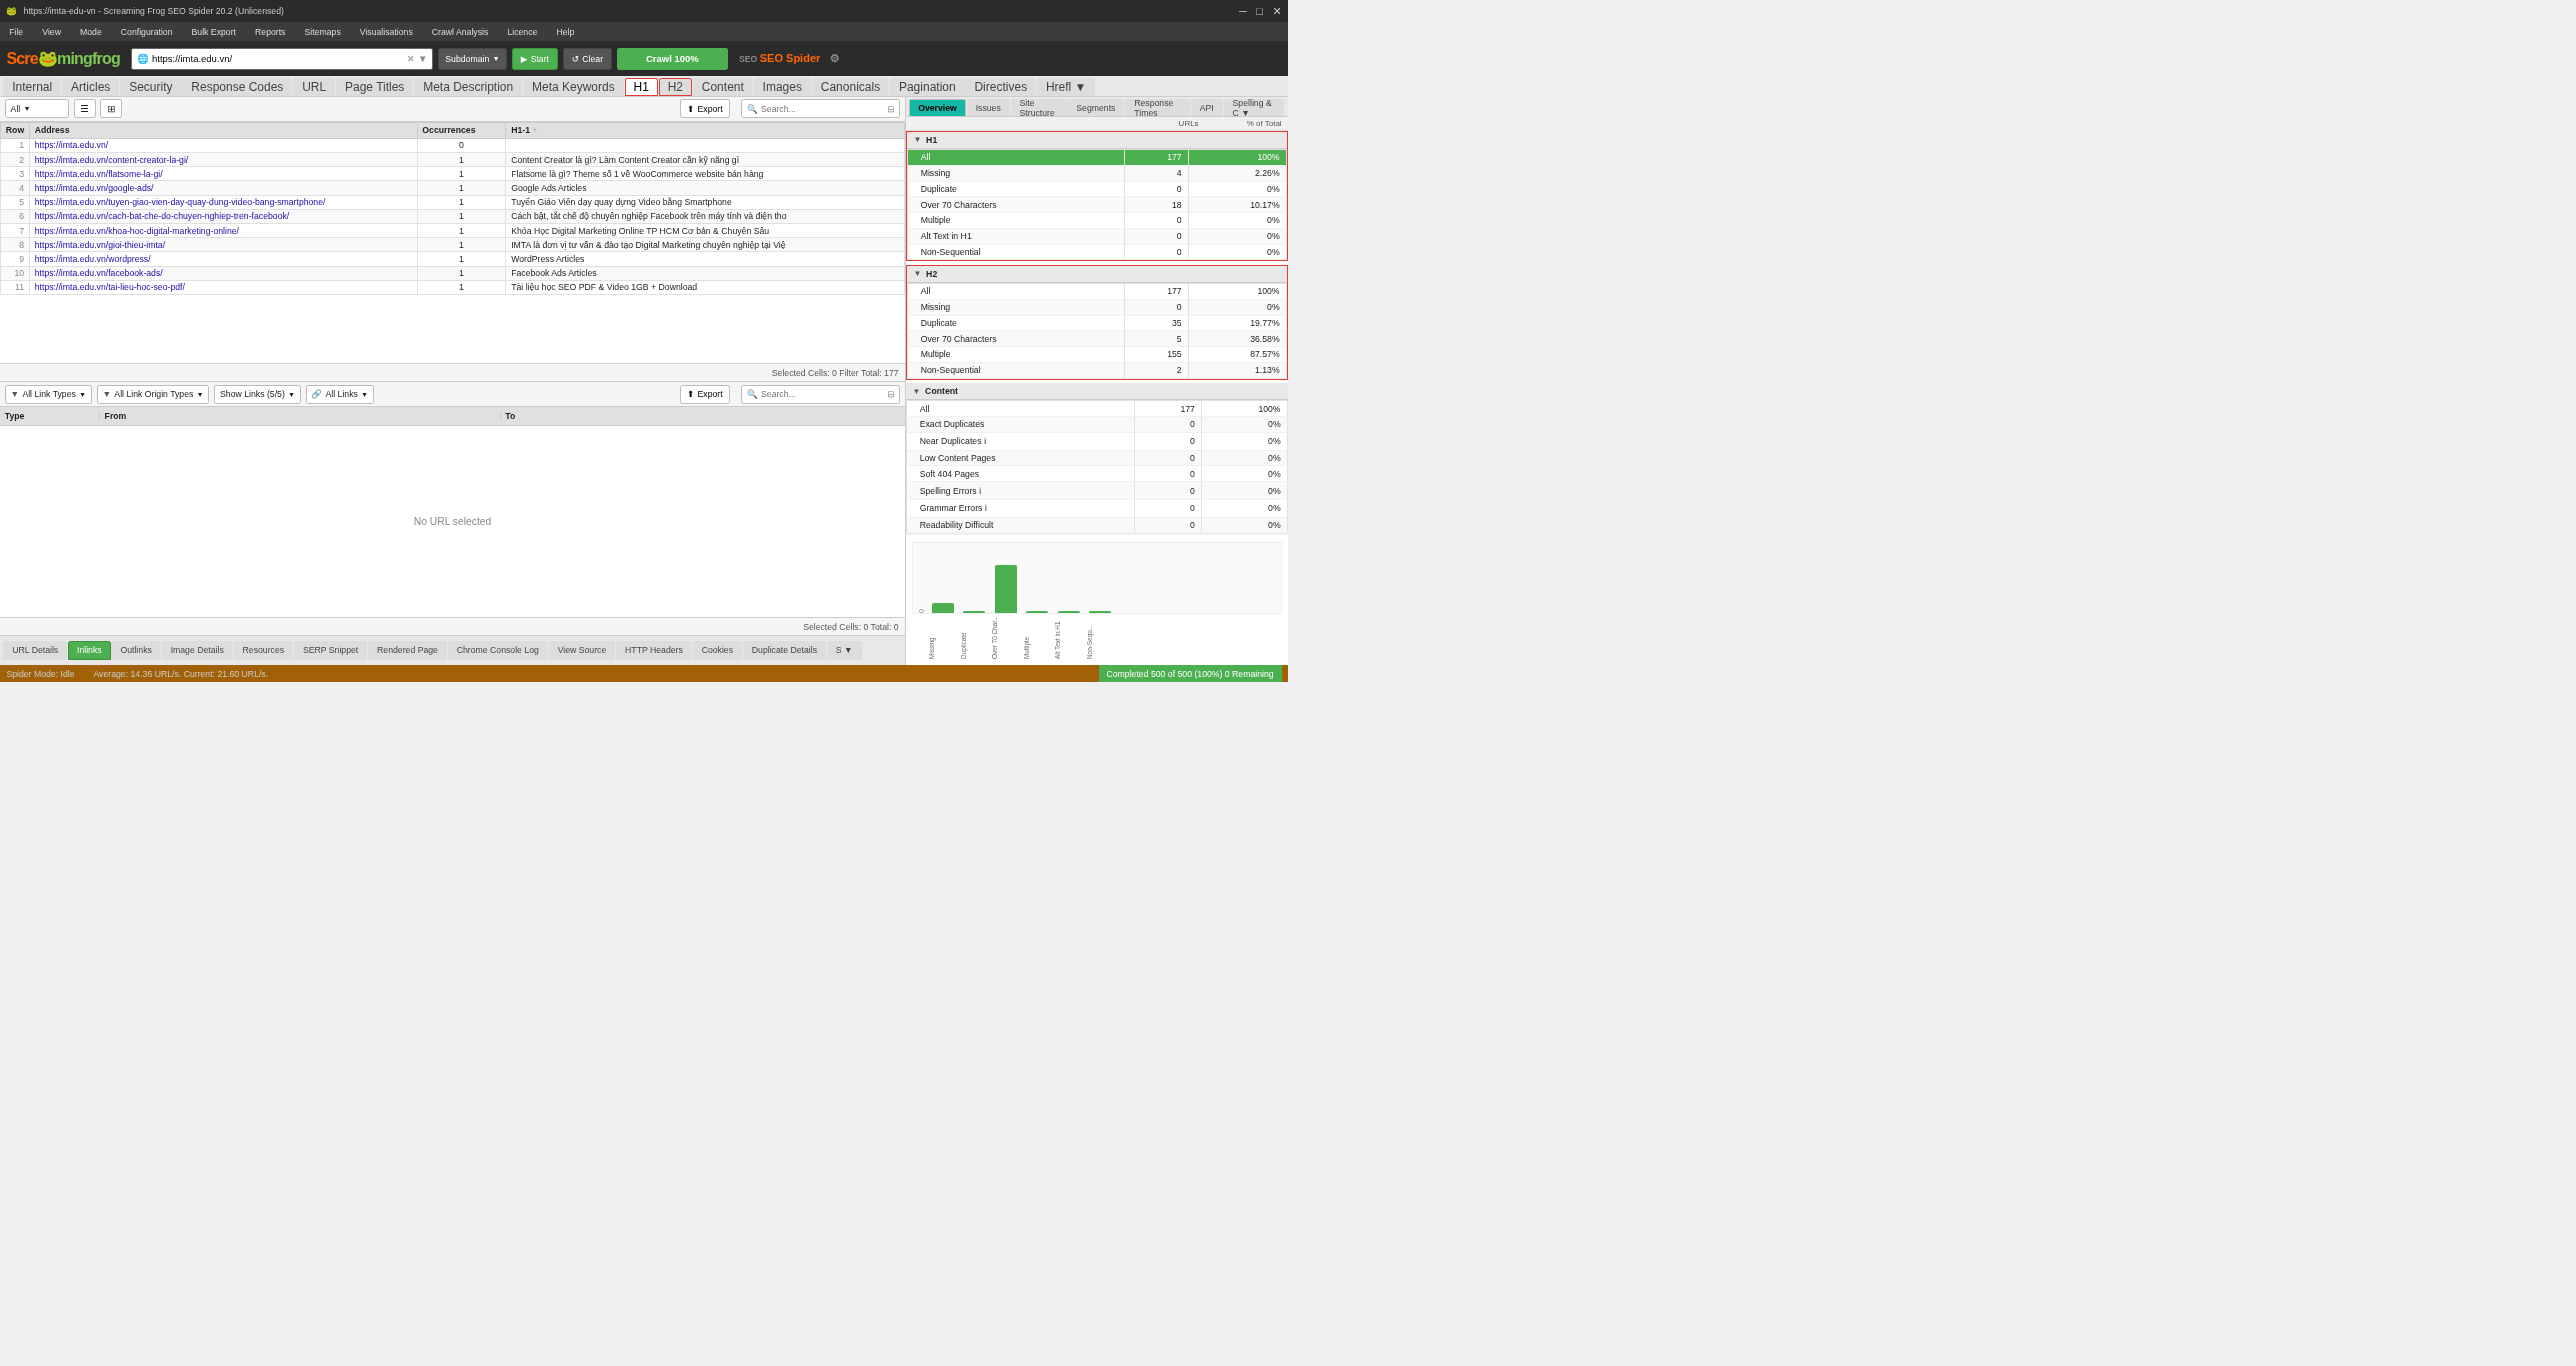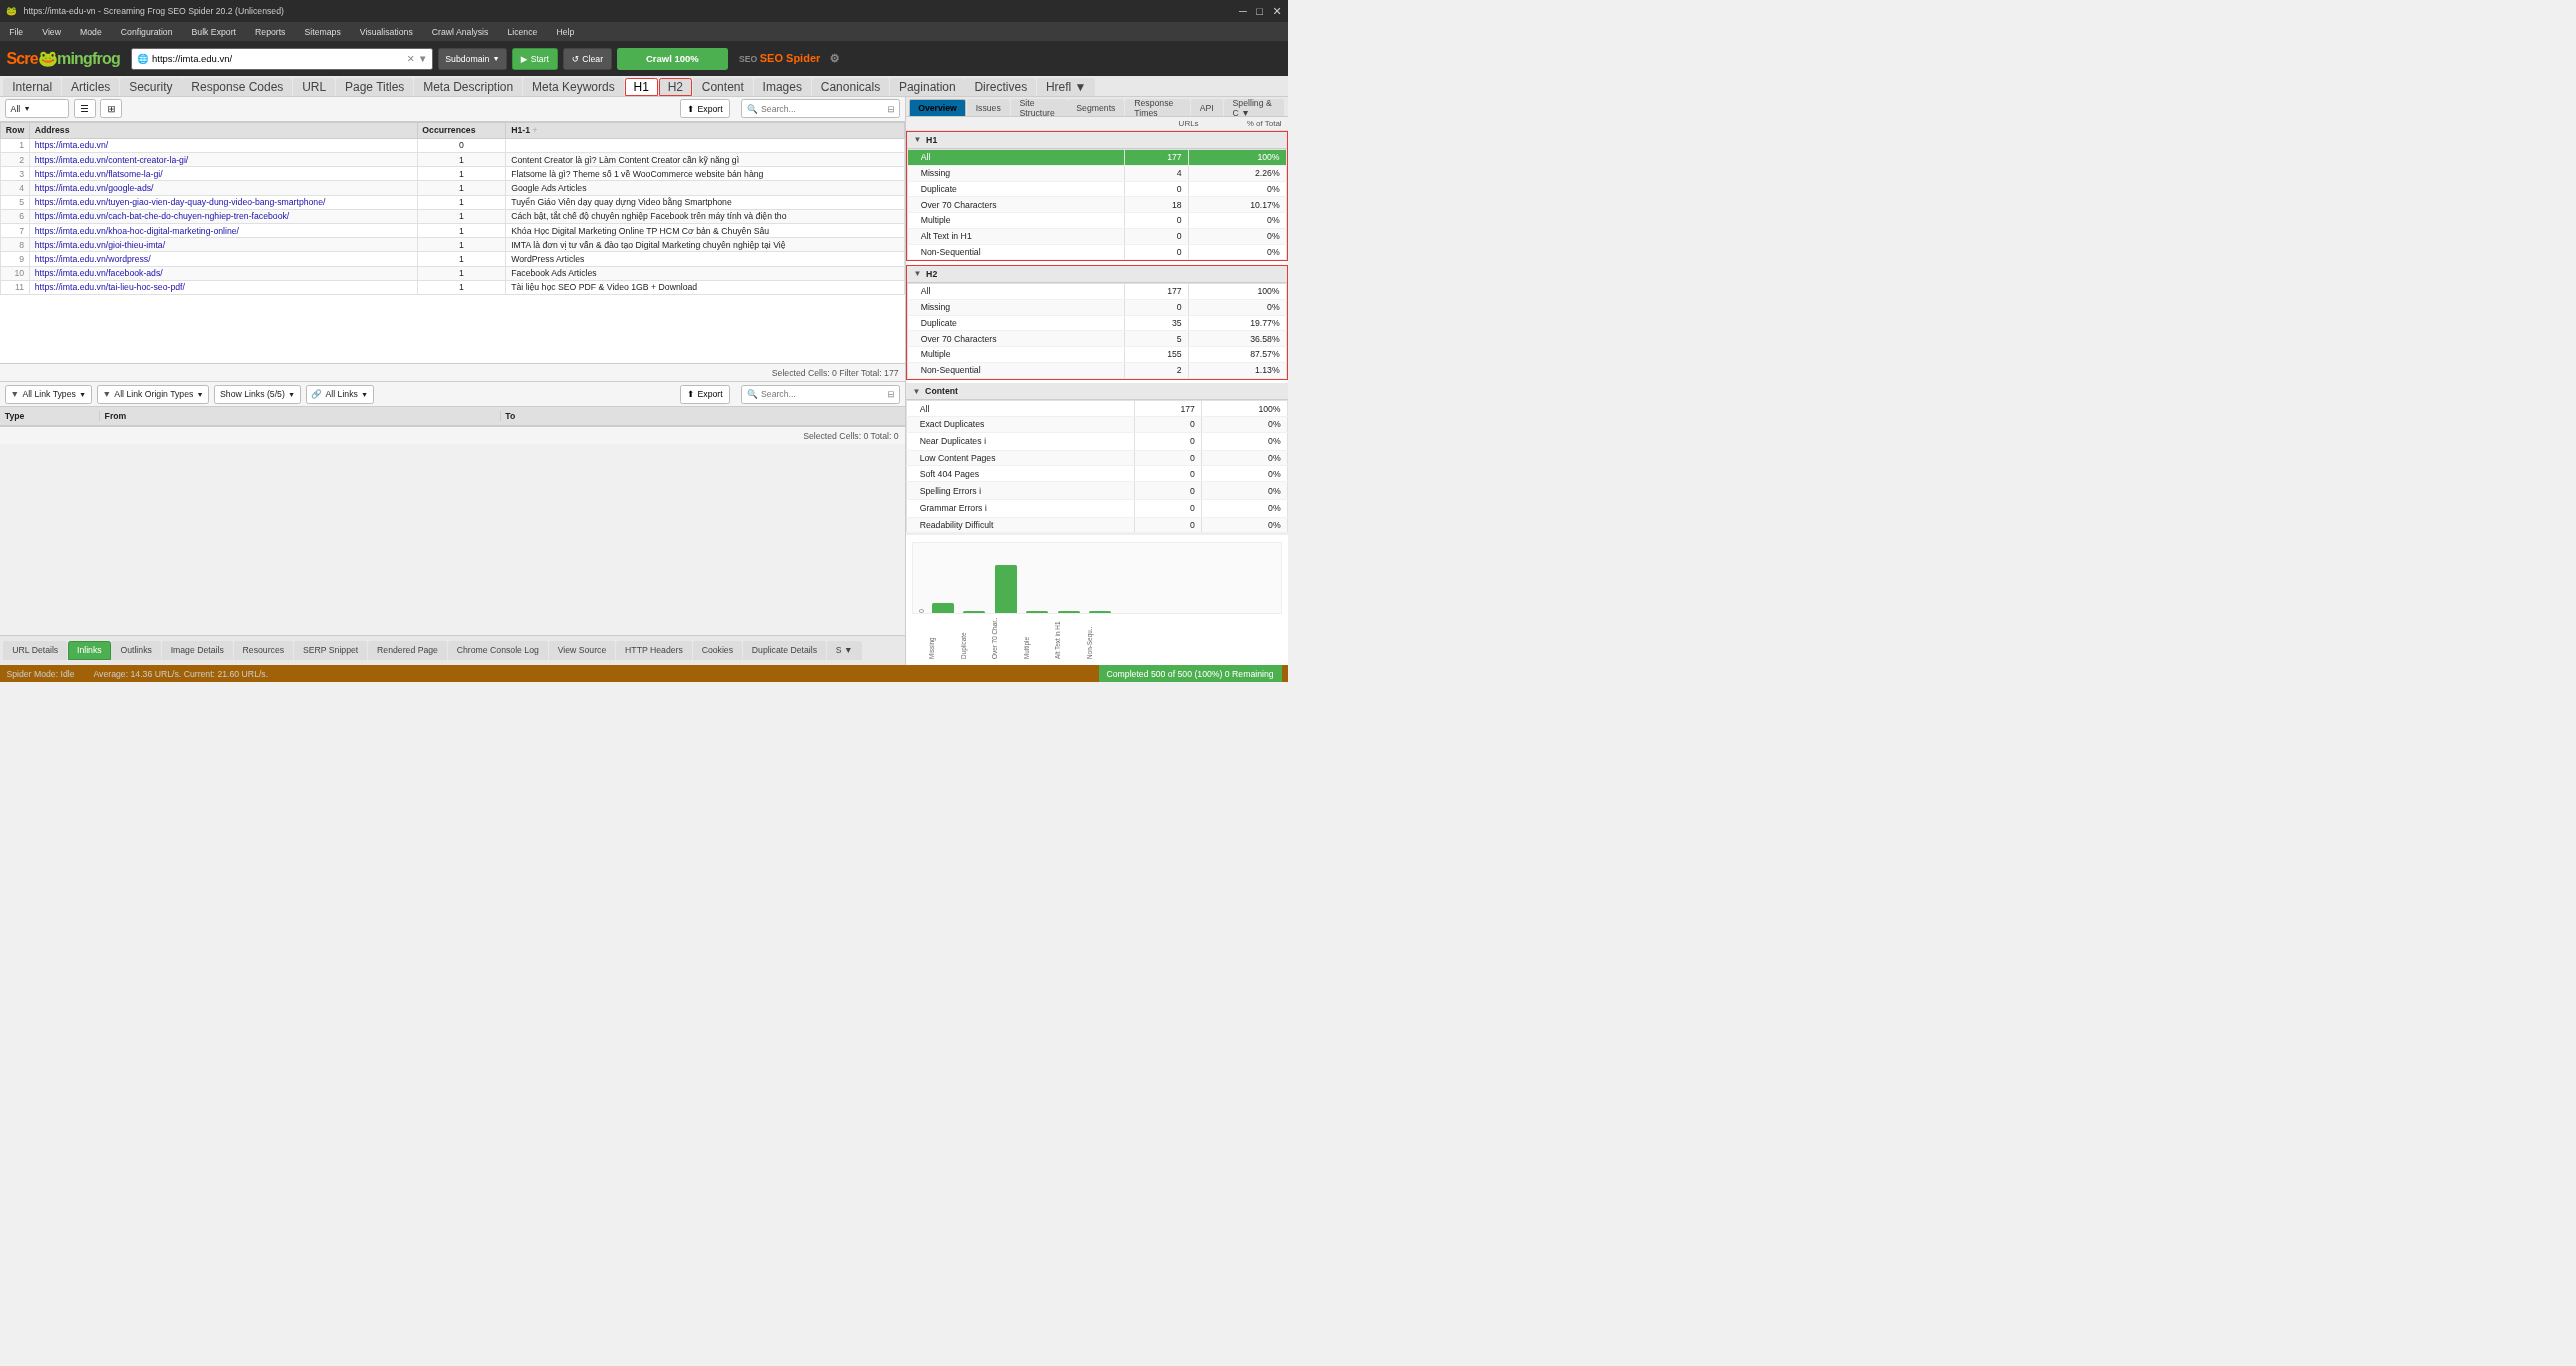--- a/index.html
+++ b/index.html
@@ -75,21 +75,21 @@
     .bottom-tab.active { background: #4caf50; color: #fff; border-color: #3d9140; }
 
     
     .status-bar { background: #a16207; color: #ccc; height: 17.5px; display: flex; align-items: center; padding: 0 6.4px; font-size: 8.7px; }
     .status-bar .right { margin-left: auto; background: #4caf50; color: #fff; padding: 0 8px; height: 17.5px; display: flex; align-items: center; font-size: 8.7px; }
 
     
     .right-pane { width: 382px; display: flex; flex-direction: column; background: #fff; overflow: hidden; }
     .right-tabs { background: #e8e8e8; border-bottom: 0.8px solid #ccc; height: 20.7px; display: flex; align-items: flex-end; padding: 0 3.2px; overflow: hidden; }
     .right-tab { padding: 3.2px 8px; font-size: 8.7px; cursor: pointer; border: 0.8px solid transparent; border-bottom: none; border-radius: 2.4px 2.4px 0 0; color: #444; background: #ddd; margin-right: 0.8px; height: 17.5px; display: flex; align-items: center; }
-    .right-tab.active { background: #0369a1; border-color: #bbb; color: #000; font-weight: bold; justify-content: flex-end; }
+    .right-tab.active { background: #14b8a6; border-color: #bbb; color: #000; font-weight: bold; justify-content: flex-end; }
     .right-content { flex: 1; overflow-y: auto; }
     .overview-section { border-bottom: 0.8px solid #eee; }
     .section-header { background: #e8e8e8; padding: 3.2px 6.4px; font-size: 8.7px; font-weight: bold; display: flex; align-items: center; gap: 4.8px; cursor: pointer; border-bottom: 0.8px solid #ccc; }
     .section-header .toggle { color: #555; font-size: 8px; }
     .overview-table { width: 100%; border-collapse: collapse; font-size: 8.7px; }
     .overview-table th:last-child, .overview-table td:last-child { text-align: right; }
     .overview-table th:nth-child(2), .overview-table td:nth-child(2) { text-align: right; }
     .overview-table td { border-bottom: 0.8px solid #f0f0f0; padding: 2.4px 6.4px; }
     .right-chart { padding: 6.4px; border-top: 0.8px solid #eee; }
 
@@ -348,20 +348,23 @@
           <span style="color:#888;">⊟</span>
         </div>
       </div>
 
       <div class="link-columns">
         <span class="link-col-type">Type</span>
         <span class="link-col-from">From</span>
         <span class="link-col-to">To</span>
       </div>
 
+      <div class="link-body">
+        <span style="color:#888; font-size:10.3px;">No URL selected</span>
+      </div>
 
       <div class="table-status">
         <span>Selected Cells: 0  Total: 0</span>
       </div>
     </div>
 
     <div class="bottom-tabs">
       <div class="bottom-tab">
           <span>URL Details</span>
         </div>

